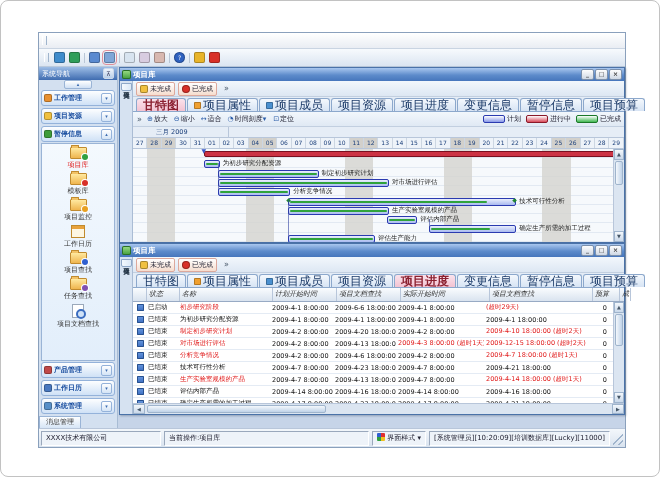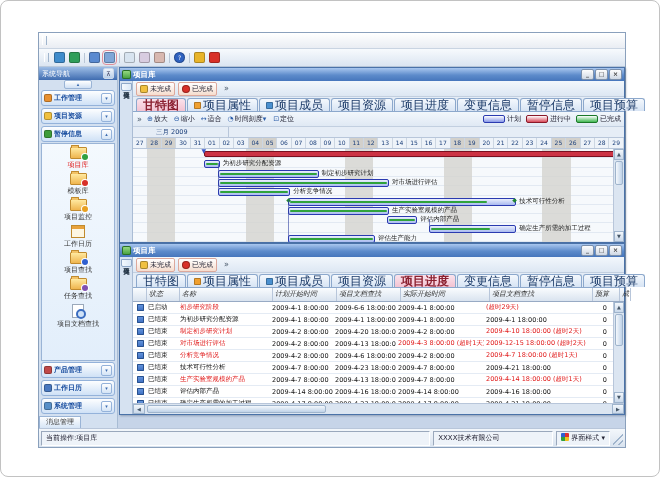--- a/index.html
+++ b/index.html
@@ -638,20 +638,21 @@
                   <div class="hthumb"></div>
                   <div class="harr" style="margin-left: auto;">▶</div>
                 </div>
               </div>
             </div>
           </div>
       </div>
     </div>
 
     <div class="statusbar">
+      <div class="spanel" style="width:110px;">XXXX技术有限公司</div>
       <div class="spanel grow">当前操作:项目库</div>
-      <div class="spanel" style="width:110px;">XXXX技术有限公司</div>
       <div class="spanel"><span class="styleic"></span><span>界面样式</span> <span>▾</span></div>
+      <div class="spanel">[系统管理员][10:20:09][培训数据库][Lucky][11000]</div>
       <div class="gripc"></div>
     </div>
 
   </div>
 </div>
 
 </body></html>

